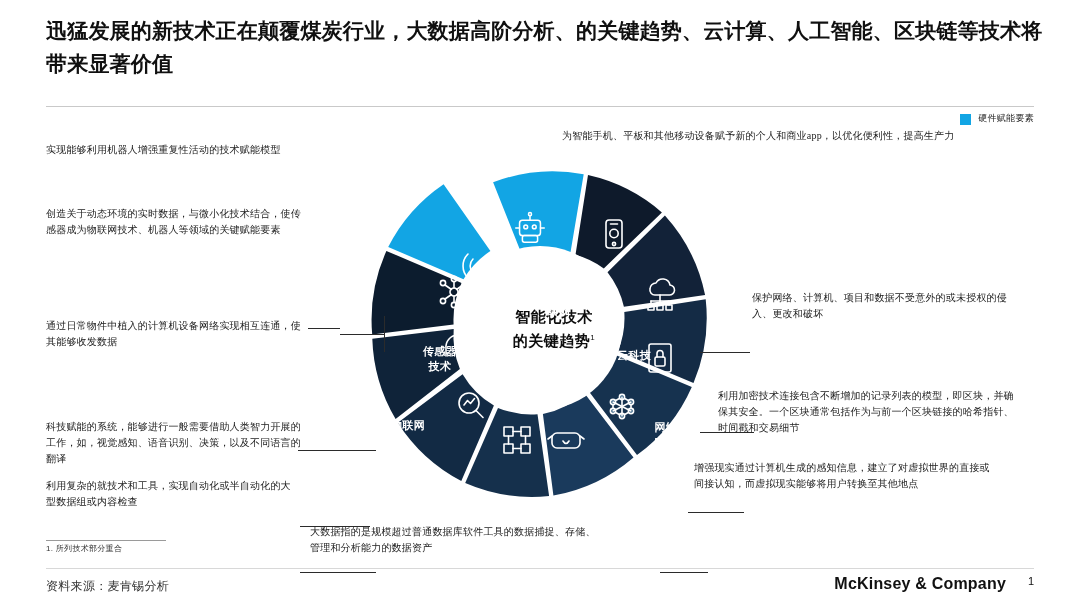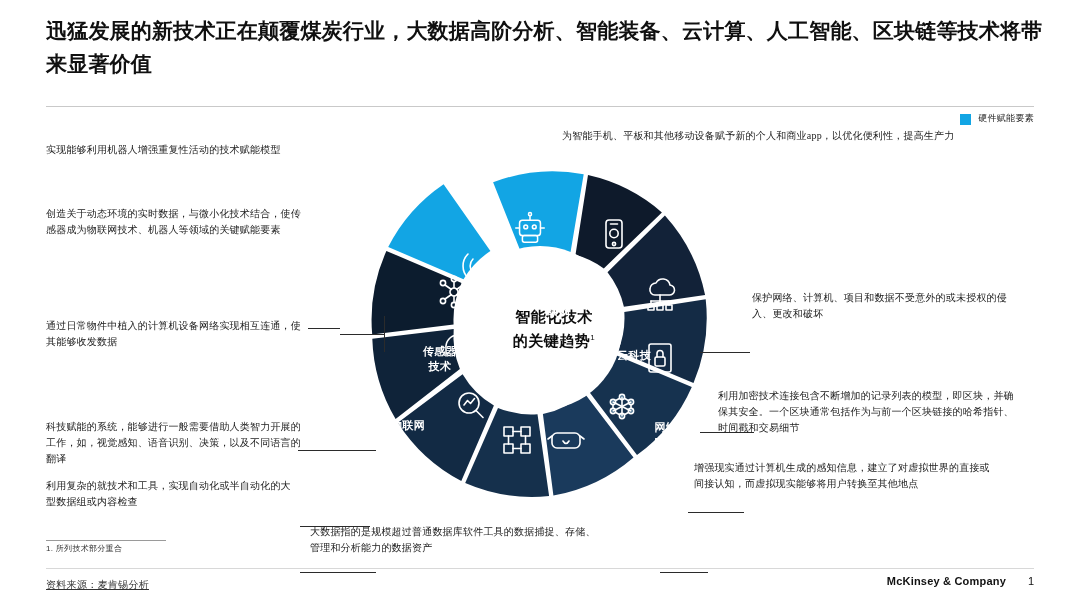--- a/index.html
+++ b/index.html
@@ -148,30 +148,29 @@
     left: 46px;
     top: 540px;
     width: 120px;
     height: 1px;
     background: #9a9a9a;
   }
   #source {
     position: absolute;
     left: 46px;
     top: 578px;
-    font-size: 10px;
+    font-size: 12px;
     color: #333;
     letter-spacing: 0.3px;
-    text-decoration: underline;
   }
   #brand {
     position: absolute;
     right: 74px;
     top: 575px;
-    font-size: 11px;
+    font-size: 16px;
     font-weight: bold;
     color: #111;
     letter-spacing: 0.2px;
   }
   #pagenum {
     position: absolute;
     right: 46px;
     top: 575px;
     font-size: 11px;
     color: #111;
@@ -181,21 +180,21 @@
     left: 46px;
     top: 568px;
     width: 988px;
     height: 1px;
     background: #d8d8d8;
   }
 </style>
 </head>
 <body>
 
-<div id="title">迅猛发展的新技术正在颠覆煤炭行业，大数据高阶分析、智能装备、云计算、人工智能、区块链等技术将带来显著价值</div>
+<div id="title">迅猛发展的新技术正在颠覆煤炭行业，大数据高阶分析、的关键趋势、云计算、人工智能、区块链等技术将带来显著价值</div>
 <div id="title-rule"></div>
 
 <div id="legend">
   <span class="swatch" style="background: rgb(18, 165, 228);"></span>
   <span class="legend-label">硬件赋能要素</span>
 </div>
 
 <div id="stage">
 
   <div id="wheel">

